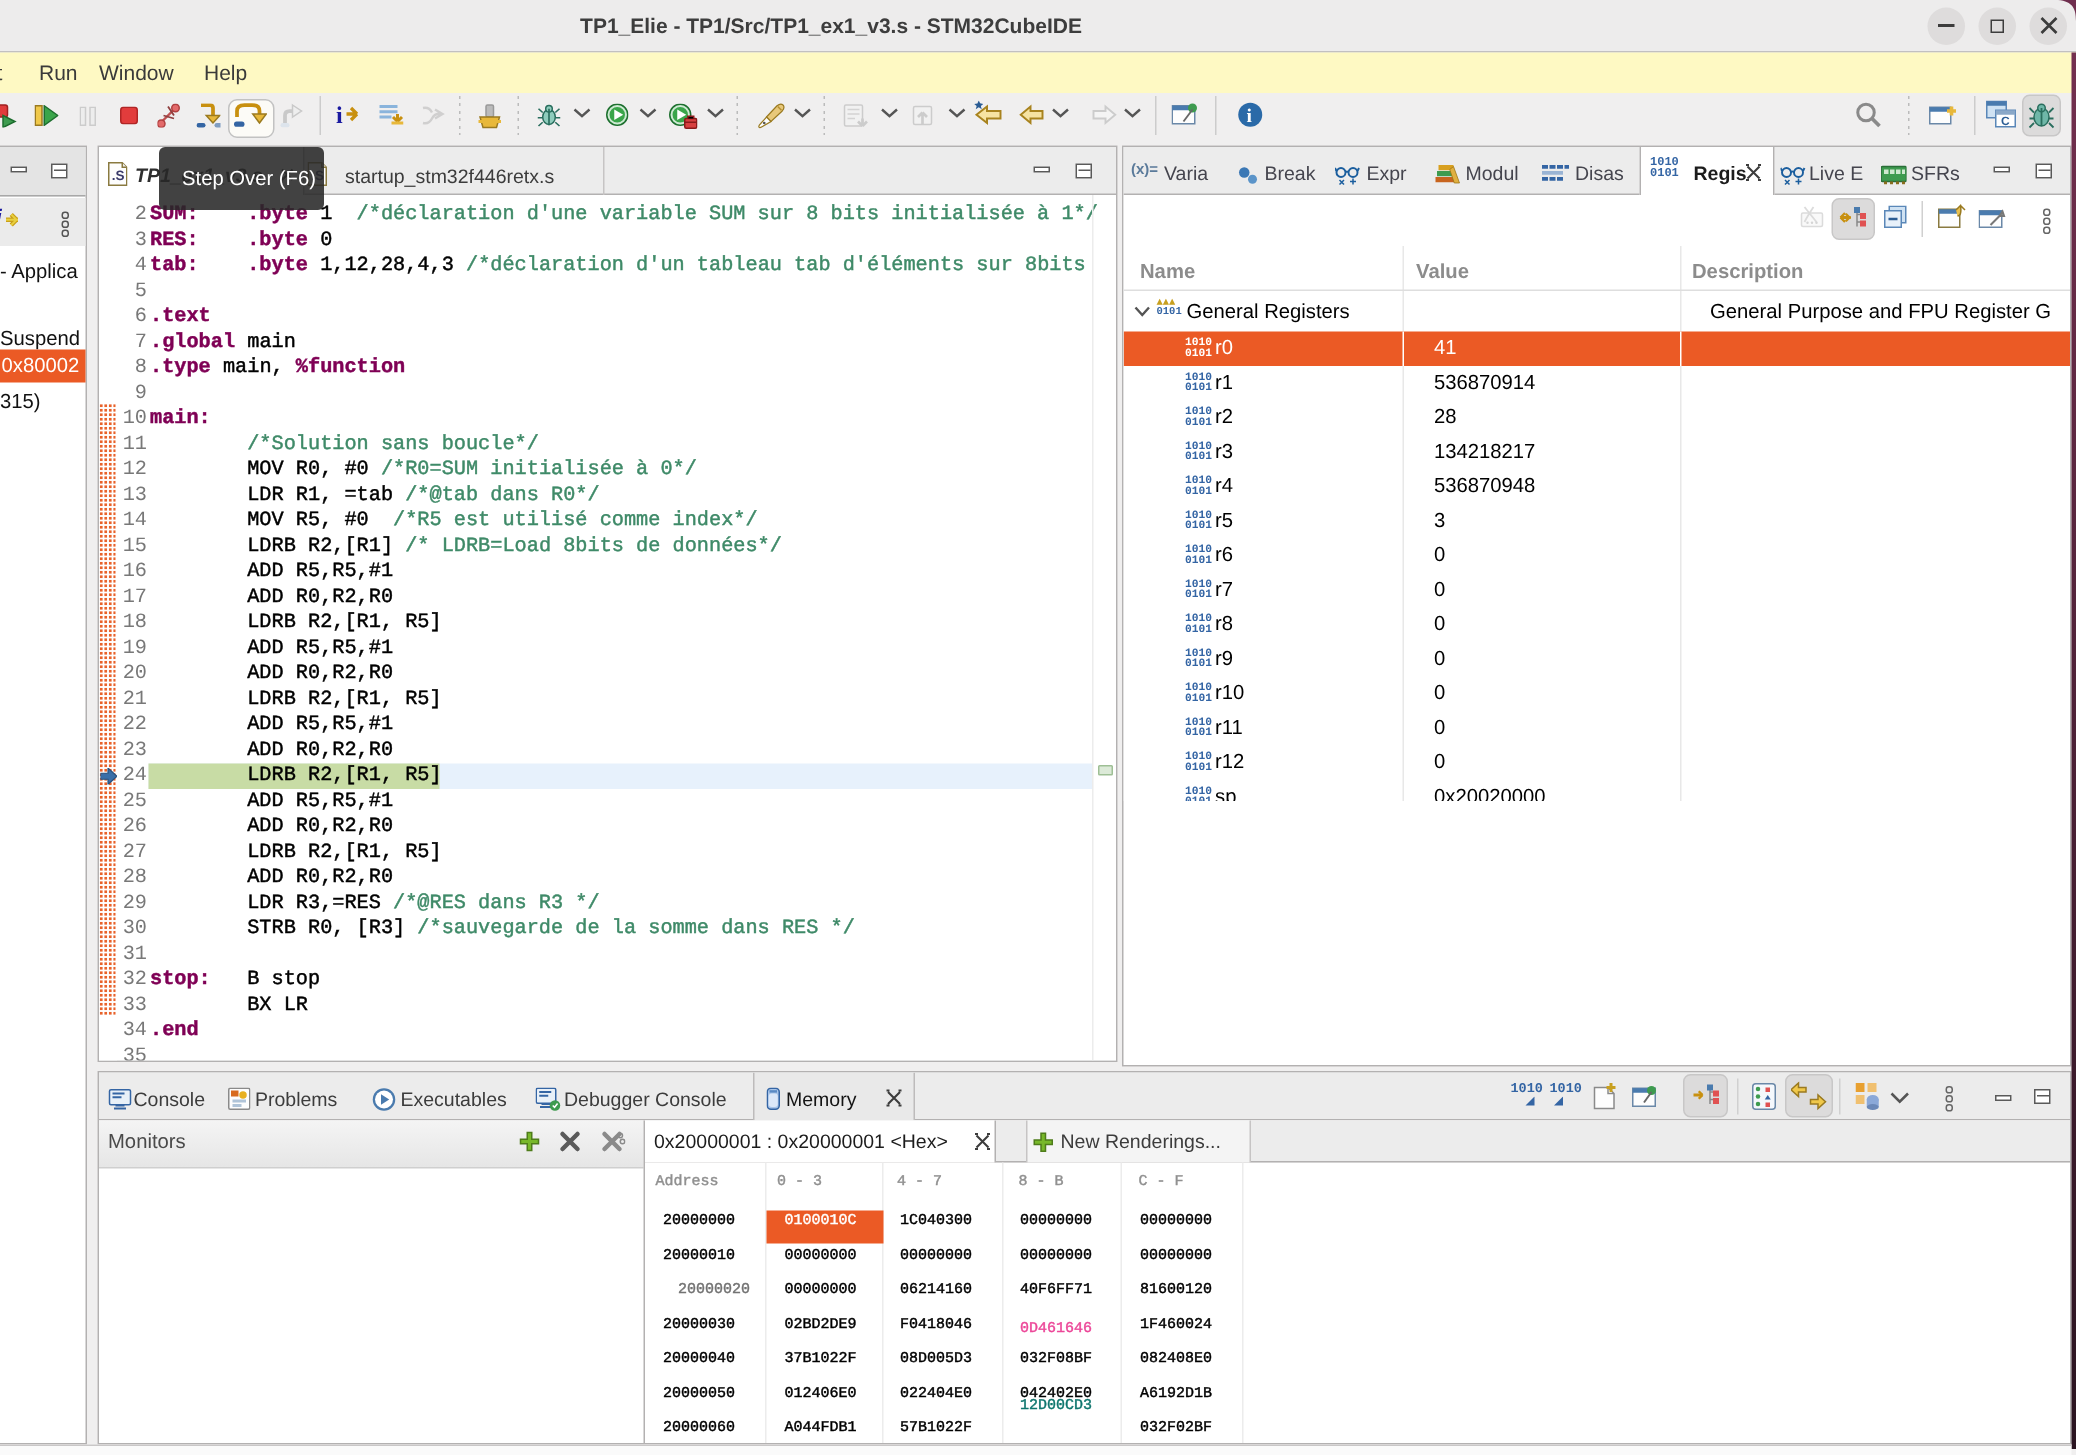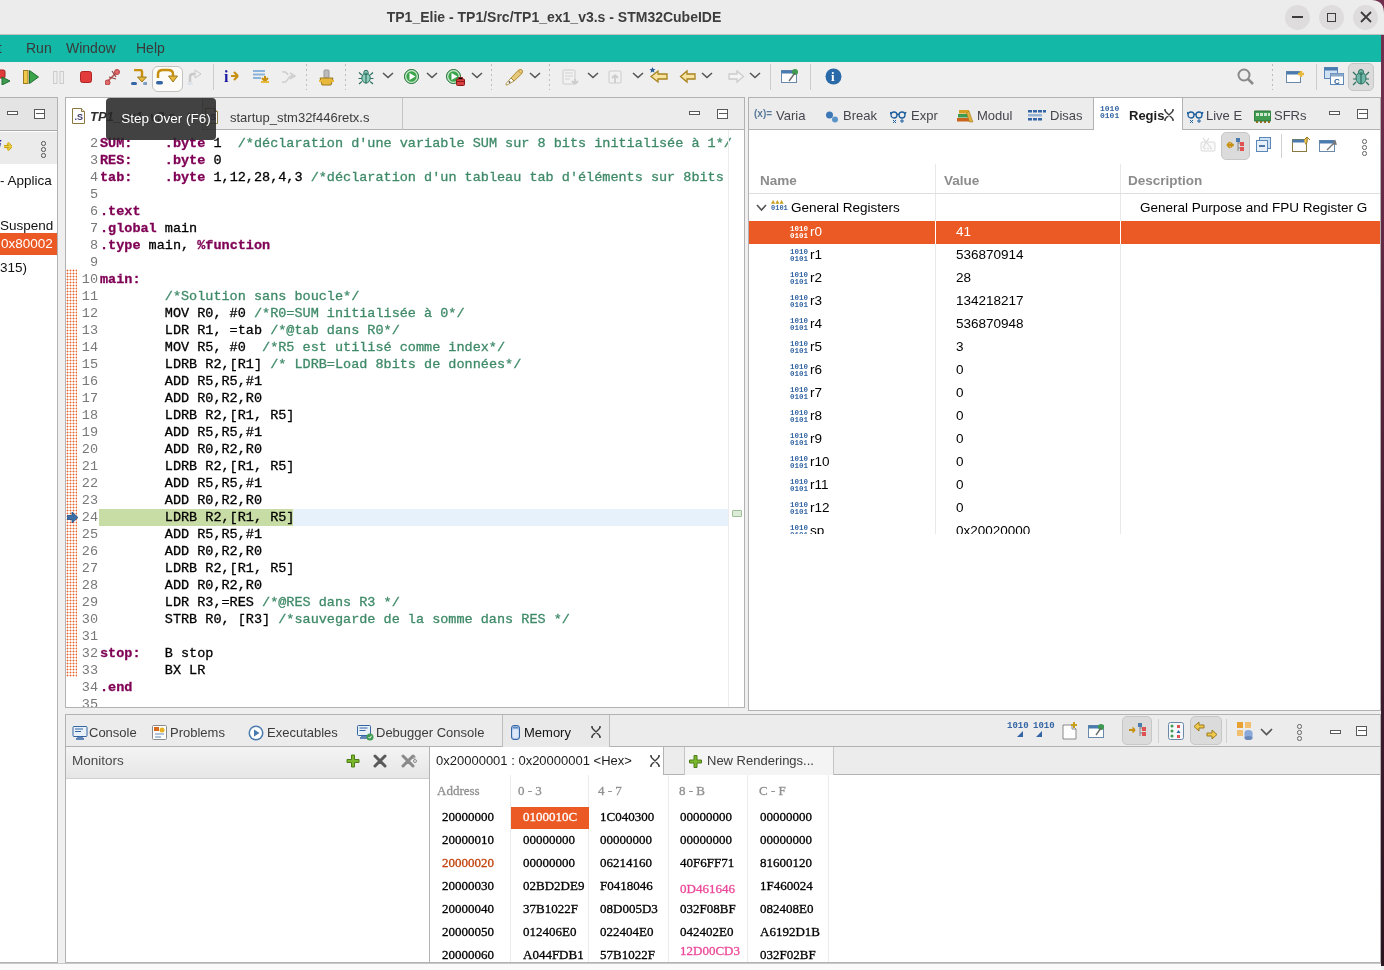--- a/index.html
+++ b/index.html
@@ -25,21 +25,21 @@
   <div class="ab" style="left:1327px;top:13px;width:9px;height:9px;border:1.5px solid #3c3c3c;"></div>
   <svg class="ab" style="left:1360px;top:11px;" width="12" height="12">
       <path d="M1 1 L11 11 M11 1 L1 11" stroke="#3c3c3c" stroke-width="1.8"></path>
     </svg>
 
   <svg class="ab" style="left:1372px;top:0;" width="12" height="14">
       <path d="M0 0 H12 V14 C12 6 10 1 0 0 Z" fill="#6f2e4e"></path>
     </svg>
 </div>
 
-<div class="ab" id="menubar" style="left:0;top:35px;width:1384px;height:27px;background:#14b8a6;">
+<div class="ab" id="menubar" style="left:0;top:35px;width:1384px;height:27px;background:#fef9c3;">
   <div class="ab" style="left:-42px;top:5px;font-size:14px;color:#3a3a3a;">Project</div>
   <div class="ab" style="left:26px;top:5px;font-size:14px;color:#3a3a3a;">Run</div>
   <div class="ab" style="left:66px;top:5px;font-size:14px;color:#3a3a3a;">Window</div>
   <div class="ab" style="left:136px;top:5px;font-size:14px;color:#3a3a3a;">Help</div>
 </div>
 
 <div class="ab" id="toolbar" style="left:0;top:62px;width:1384px;height:35px;background:#f0efef;">
 
   <div class="ab" style="left:152px;top:4px;width:31px;height:26px;background:#fcfbf7;border:1px solid #c2c2c2;border-radius:6px;"></div>
   <div id="tb-icons">
@@ -720,21 +720,21 @@
     <div class="ab" style="left:370px;top:6px;font-size:13px;color:#1c1c1c;">0x20000001 : 0x20000001 &lt;Hex&gt;</div>
     <svg class="ab" style="left:583px;top:8px;" width="12" height="12">
         <path d="M2 2 L10 10 M10 2 L2 10 M1 1 l2 0 M9 1 l2 0 M1 11 l2 0 M9 11 l2 0" stroke="#3c3c3c" stroke-width="1.4" fill="none"></path>
       </svg>
     <div class="ab" style="left:618px;top:0;width:150px;height:28px;background:#f4f4f4;border-left:1px solid #c6c4c4;border-right:1px solid #c6c4c4;"></div>
     <svg class="ab" style="left:622px;top:7px;" width="15" height="15">
         <path d="M6 1.5 h3 v4.5 H13.5 v3 H9 V13.5 h-3 V9 H1.5 v-3 H6 Z" fill="#78b82a" stroke="#4e7c1a" stroke-width="1"></path>
       </svg>
     <div class="ab" style="left:641px;top:6px;font-size:13px;color:#3c3c3c;">New Renderings...</div>
 
-    <div class="ab mono" id="memtable" style="left:364px;top:28px;width:950px;height:187px;font-size:13px;font-family:Liberation Serif, serif;-webkit-text-stroke:0.3px;">
+    <div class="ab mono" id="memtable" style="left:364px;top:28px;width:950px;height:187px;font-size:10px;-webkit-text-stroke:0.3px;">
         <div class="ab" style="left:80px;top:0;width:1px;height:187px;background:#ececec"></div>
         <div class="ab" style="left:158px;top:0;width:1px;height:187px;background:#ececec"></div>
         <div class="ab" style="left:238px;top:0;width:1px;height:187px;background:#ececec"></div>
         <div class="ab" style="left:317px;top:0;width:1px;height:187px;background:#ececec"></div>
         <div class="ab" style="left:398px;top:0;width:1px;height:187px;background:#ececec"></div>
         <div class="ab" style="left:7px;top:8px;color:#909090;">Address</div>
         <div class="ab" style="left:88px;top:8px;color:#909090;">0 - 3</div>
         <div class="ab" style="left:168px;top:8px;color:#909090;">4 - 7</div>
         <div class="ab" style="left:249px;top:8px;color:#909090;">8 - B</div>
         <div class="ab" style="left:329px;top:8px;color:#909090;">C - F</div>
@@ -742,21 +742,21 @@
         <div class="ab" style="left:81px;top:32px;width:78px;height:22px;background:#eb5a25;"></div>
         <div class="ab" style="left:93px;top:33.5px;color:#fff">0100010C</div>
         <div class="ab" style="left:170px;top:33.5px;color:#000">1C040300</div>
         <div class="ab" style="left:250px;top:33.5px;color:#000">00000000</div>
         <div class="ab" style="left:330px;top:33.5px;color:#000">00000000</div>
         <div class="ab" style="left:12px;top:56.6px;color:#000">20000010</div>
         <div class="ab" style="left:93px;top:56.6px;color:#000">00000000</div>
         <div class="ab" style="left:170px;top:56.6px;color:#000">00000000</div>
         <div class="ab" style="left:250px;top:56.6px;color:#000">00000000</div>
         <div class="ab" style="left:330px;top:56.6px;color:#000">00000000</div>
-        <div class="ab" style="left:12px;top:79.7px;color:#c2410c">20000020</div>
+        <div class="ab" style="left:22px;top:79.7px;color:#737373">20000020</div>
         <div class="ab" style="left:93px;top:79.7px;color:#000">00000000</div>
         <div class="ab" style="left:170px;top:79.7px;color:#000">06214160</div>
         <div class="ab" style="left:250px;top:79.7px;color:#000">40F6FF71</div>
         <div class="ab" style="left:330px;top:79.7px;color:#000">81600120</div>
         <div class="ab" style="left:12px;top:102.80000000000001px;color:#000">20000030</div>
         <div class="ab" style="left:93px;top:102.80000000000001px;color:#000">02BD2DE9</div>
         <div class="ab" style="left:170px;top:102.80000000000001px;color:#000">F0418046</div>
         <div class="ab" style="left:250px;top:106px;color:#ec4899">0D461646</div>
         <div class="ab" style="left:330px;top:102.80000000000001px;color:#000">1F460024</div>
         <div class="ab" style="left:12px;top:125.9px;color:#000">20000040</div>
@@ -765,21 +765,21 @@
         <div class="ab" style="left:250px;top:125.9px;color:#000">032F08BF</div>
         <div class="ab" style="left:330px;top:125.9px;color:#000">082408E0</div>
         <div class="ab" style="left:12px;top:149px;color:#000">20000050</div>
         <div class="ab" style="left:93px;top:149px;color:#000">012406E0</div>
         <div class="ab" style="left:170px;top:149px;color:#000">022404E0</div>
         <div class="ab" style="left:250px;top:149px;color:#000">042402E0</div>
         <div class="ab" style="left:330px;top:149px;color:#000">A6192D1B</div>
         <div class="ab" style="left:12px;top:172.10000000000002px;color:#000">20000060</div>
         <div class="ab" style="left:93px;top:172.10000000000002px;color:#000">A044FDB1</div>
         <div class="ab" style="left:170px;top:172.10000000000002px;color:#000">57B1022F</div>
-        <div class="ab" style="left:250px;top:168px;color:#ec4899">12D00CD3</div>
+        <div class="ab" style="left:250px;top:157px;color:#0f766e">12D00CD3</div>
         <div class="ab" style="left:330px;top:172.10000000000002px;color:#000">032F02BF</div>
       </div>
   </div>
 </div>
 
 <div class="ab" style="left:1381px;top:35px;width:3px;height:931px;background:linear-gradient(#73304f,#4f2238 45%,#2a1420);"></div>
 <div class="ab" style="left:0;top:963px;width:1381px;height:7px;background:#fafafa;border-top:1px solid #c9c7c7;"></div>
 
 <div class="ab" style="left:106px;top:98px;width:110px;height:42px;background:rgba(40,40,40,0.88);border-radius:4px;z-index:50;">
   <div class="ab" style="left:0;top:13px;width:120px;text-align:center;font-size:13.5px;color:#fff;">Step Over (F6)</div>

